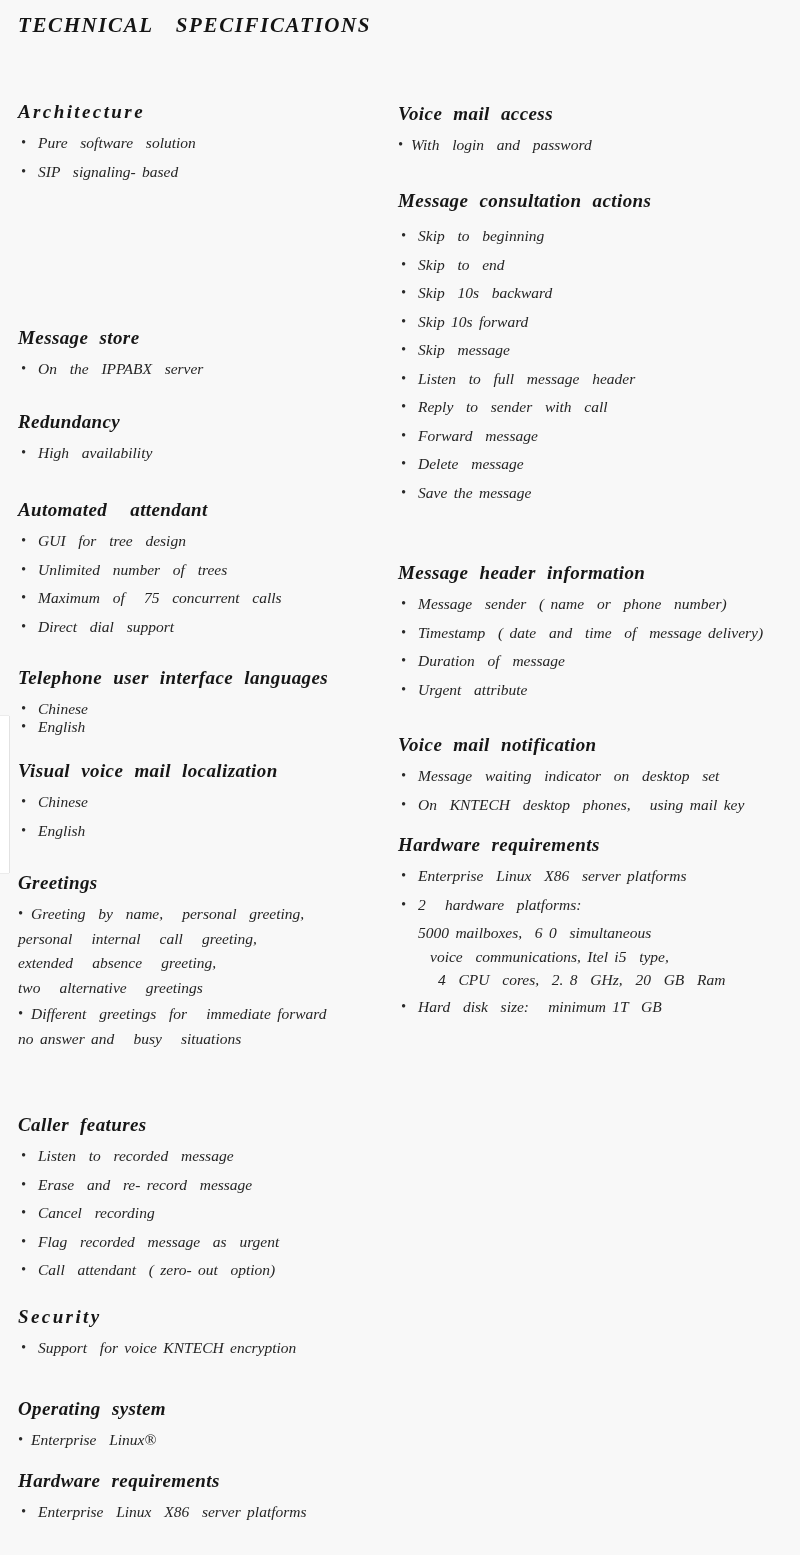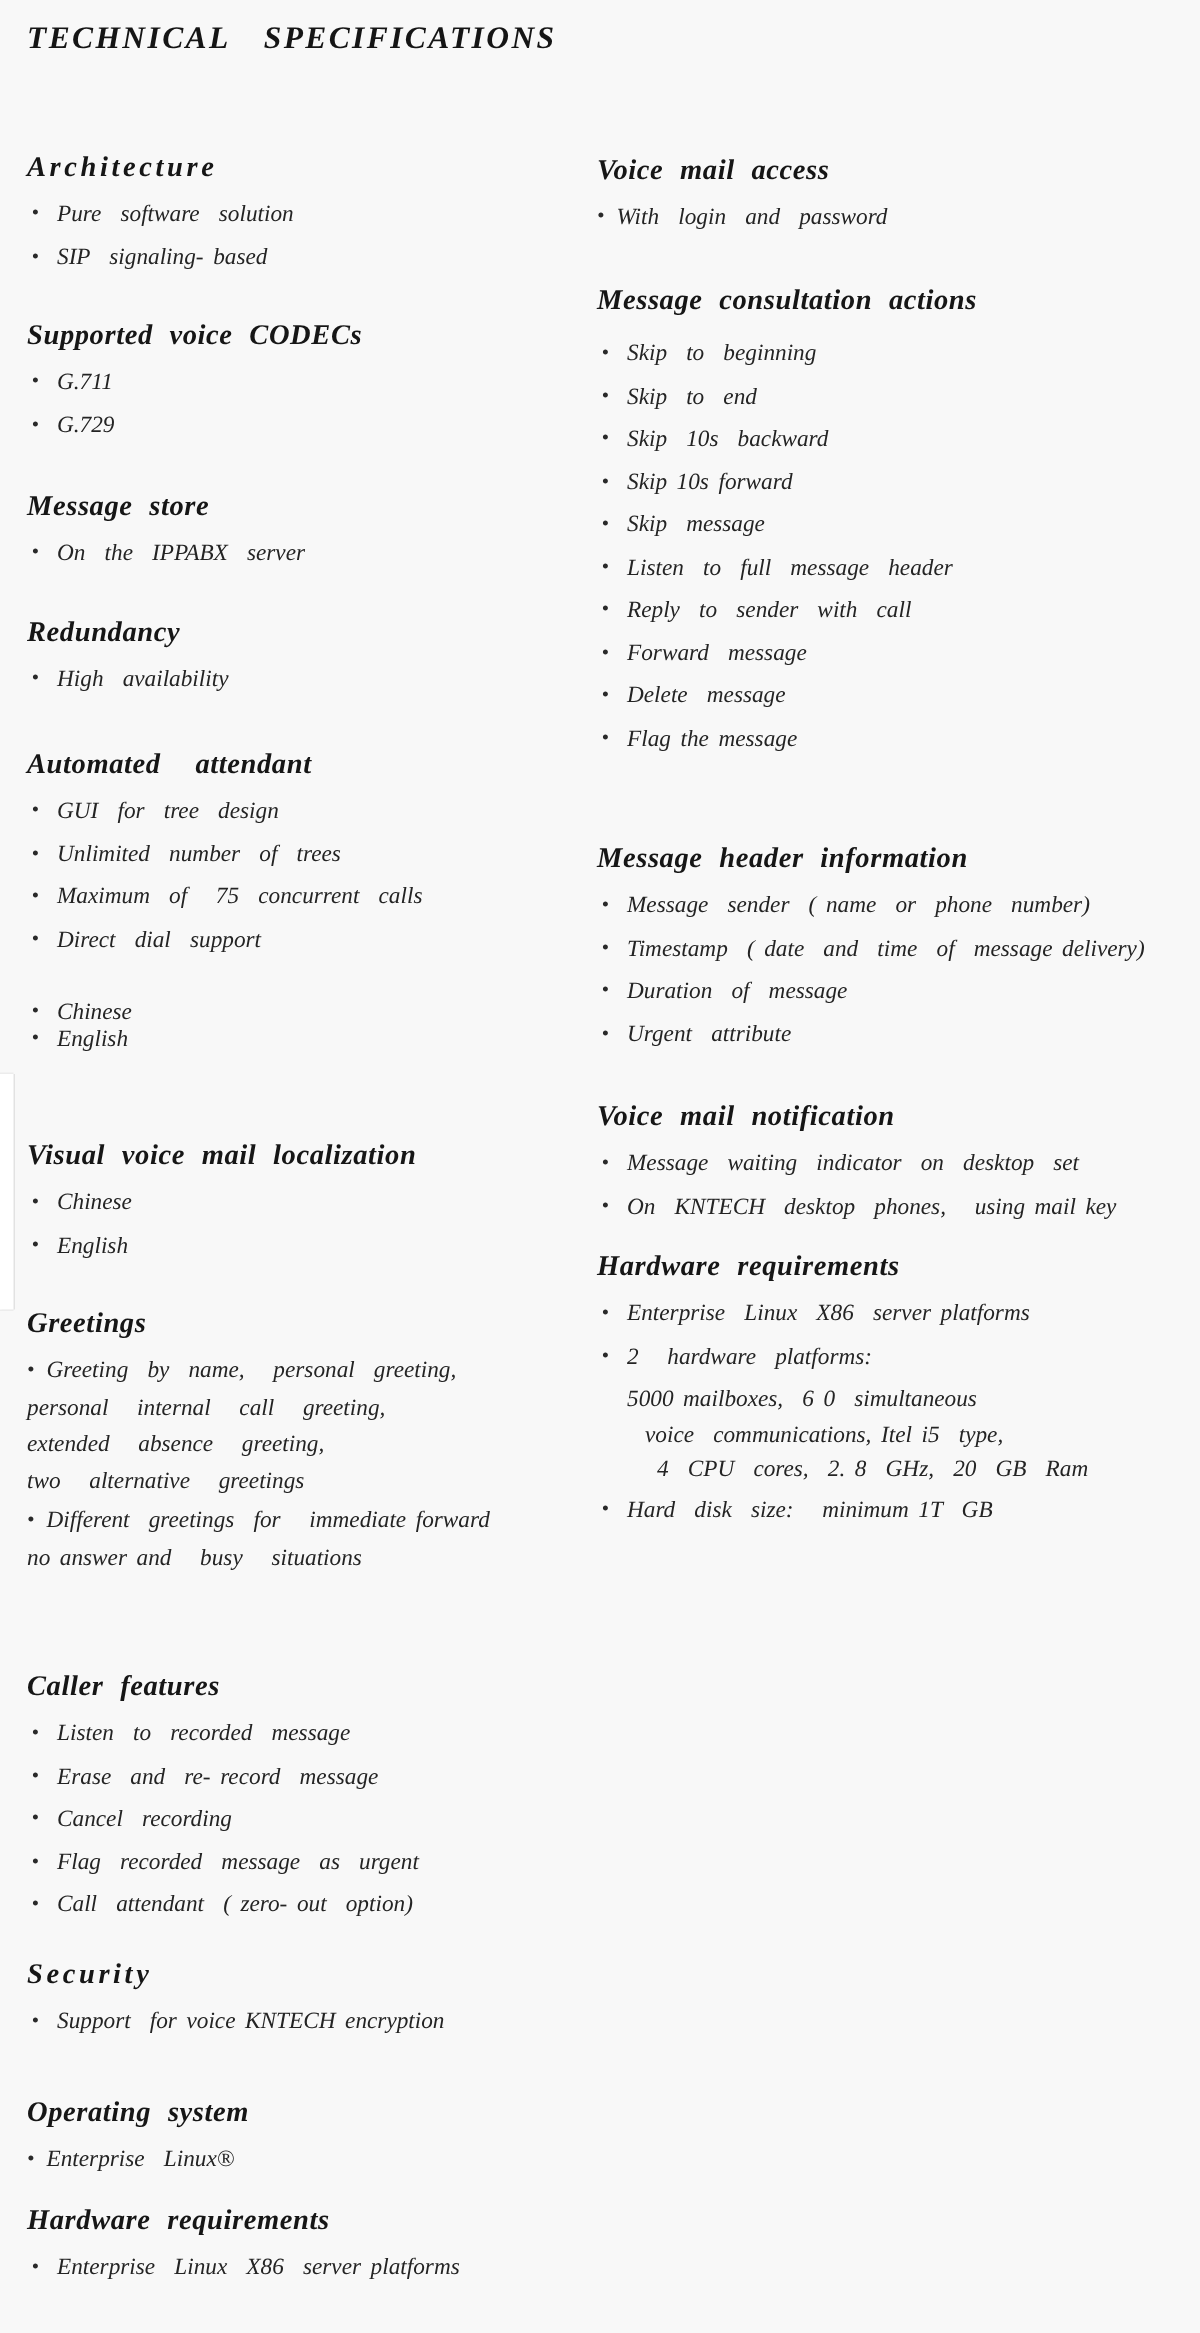--- a/index.html
+++ b/index.html
@@ -67,29 +67,20 @@
     <section class="sec" style="top:100px">
       <h2 class="h ls">Architecture</h2>
       <div class="line b">
           <span class="t">Pure  software  solution</span>
         </div>
       <div class="line b">
           <span class="t">SIP  signaling- based</span>
         </div>
     </section>
 
-    <section class="sec" style="top:212px">
-      <h2 class="h">Supported voice CODECs</h2>
-      <div class="line b">
-          <span class="t">G.711</span>
-        </div>
-      <div class="line b">
-          <span class="t">G.729</span>
-        </div>
-    </section>
 
     <section class="sec" style="top:326px">
       <h2 class="h">Message store</h2>
       <div class="line b">
           <span class="t">On  the  IPPABX  server</span>
         </div>
     </section>
 
     <section class="sec" style="top:410px">
       <h2 class="h">Redundancy</h2>
@@ -108,20 +99,21 @@
         </div>
       <div class="line b">
           <span class="t">Maximum  of   75  concurrent  calls</span>
         </div>
       <div class="line b">
           <span class="t">Direct  dial  support</span>
         </div>
     </section>
 
     <section class="sec tight" style="top:666px">
+      <h2 class="h">Telephone user interface languages</h2>
       <div class="line b">
           <span class="t">Chinese</span>
         </div>
       <div class="line b">
           <span class="t">English</span>
         </div>
     </section>
 
     <section class="sec" style="top:759px">
       <h2 class="h">Visual voice mail localization</h2>
@@ -229,21 +221,21 @@
       <div class="line b">
           <span class="t">Reply  to  sender  with  call</span>
         </div>
       <div class="line b">
           <span class="t">Forward  message</span>
         </div>
       <div class="line b">
           <span class="t">Delete  message</span>
         </div>
       <div class="line b">
-          <span class="t">Flag the message</span>
+          <span class="t">Save the message</span>
         </div>
     </section>
 
     <section class="sec" style="top:561px">
       <h2 class="h">Message header information</h2>
       <div class="line b">
           <span class="t">Message  sender  ( name  or  phone  number)</span>
         </div>
       <div class="line b">
           <span class="t">Timestamp  ( date  and  time  of  message delivery)</span>

